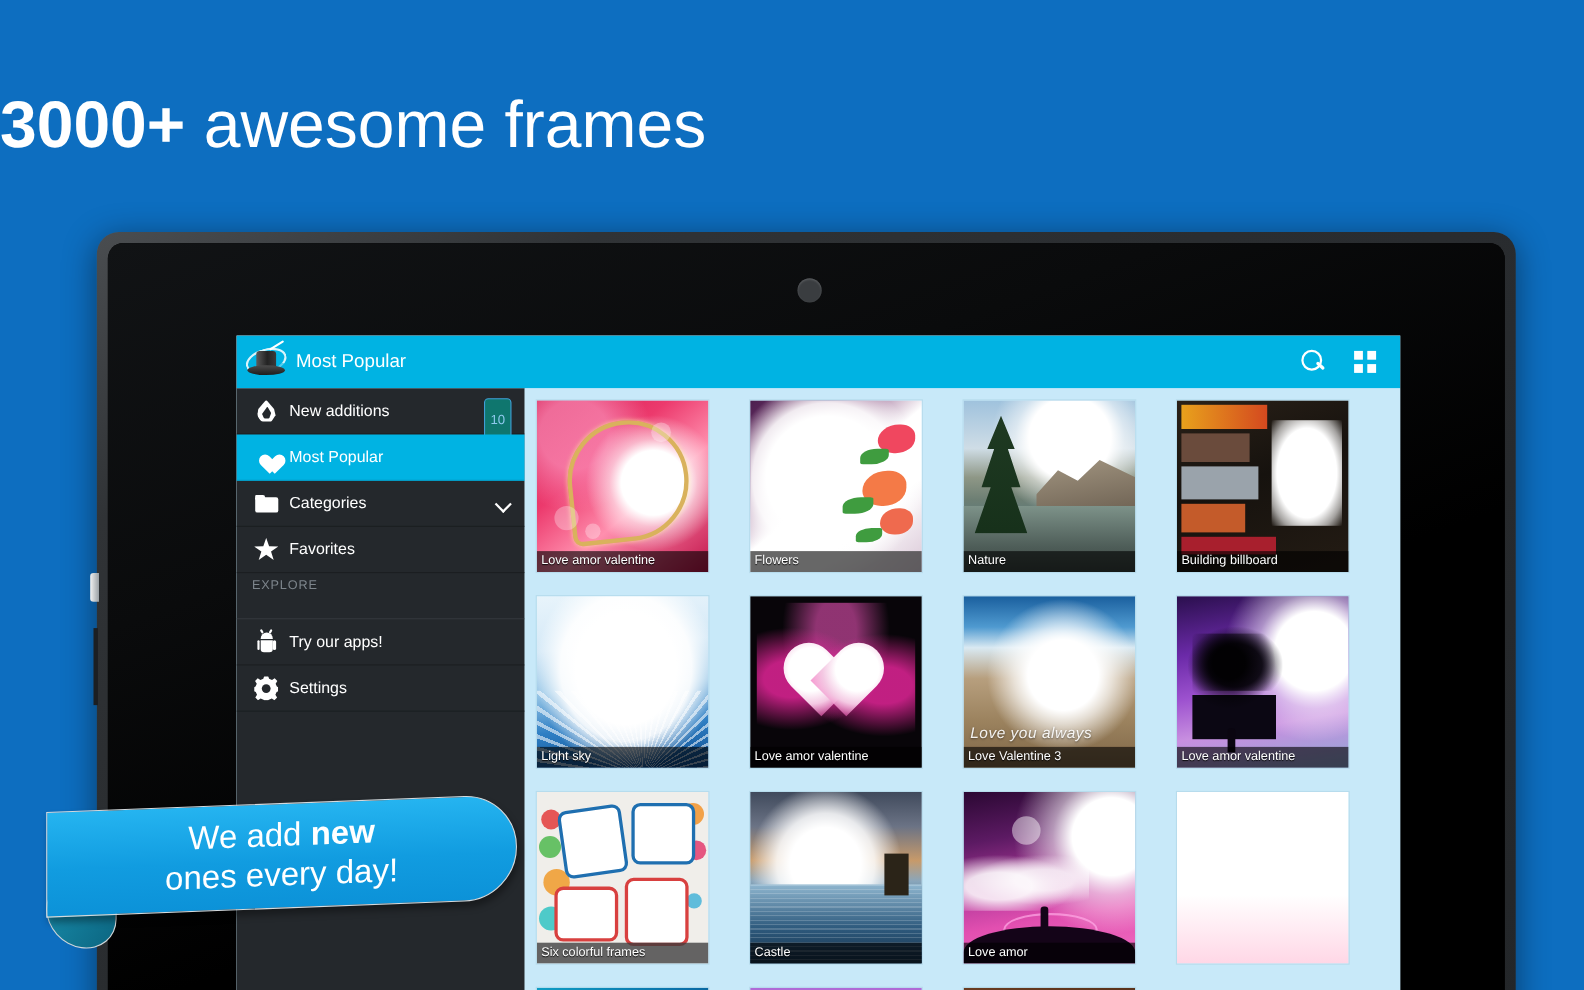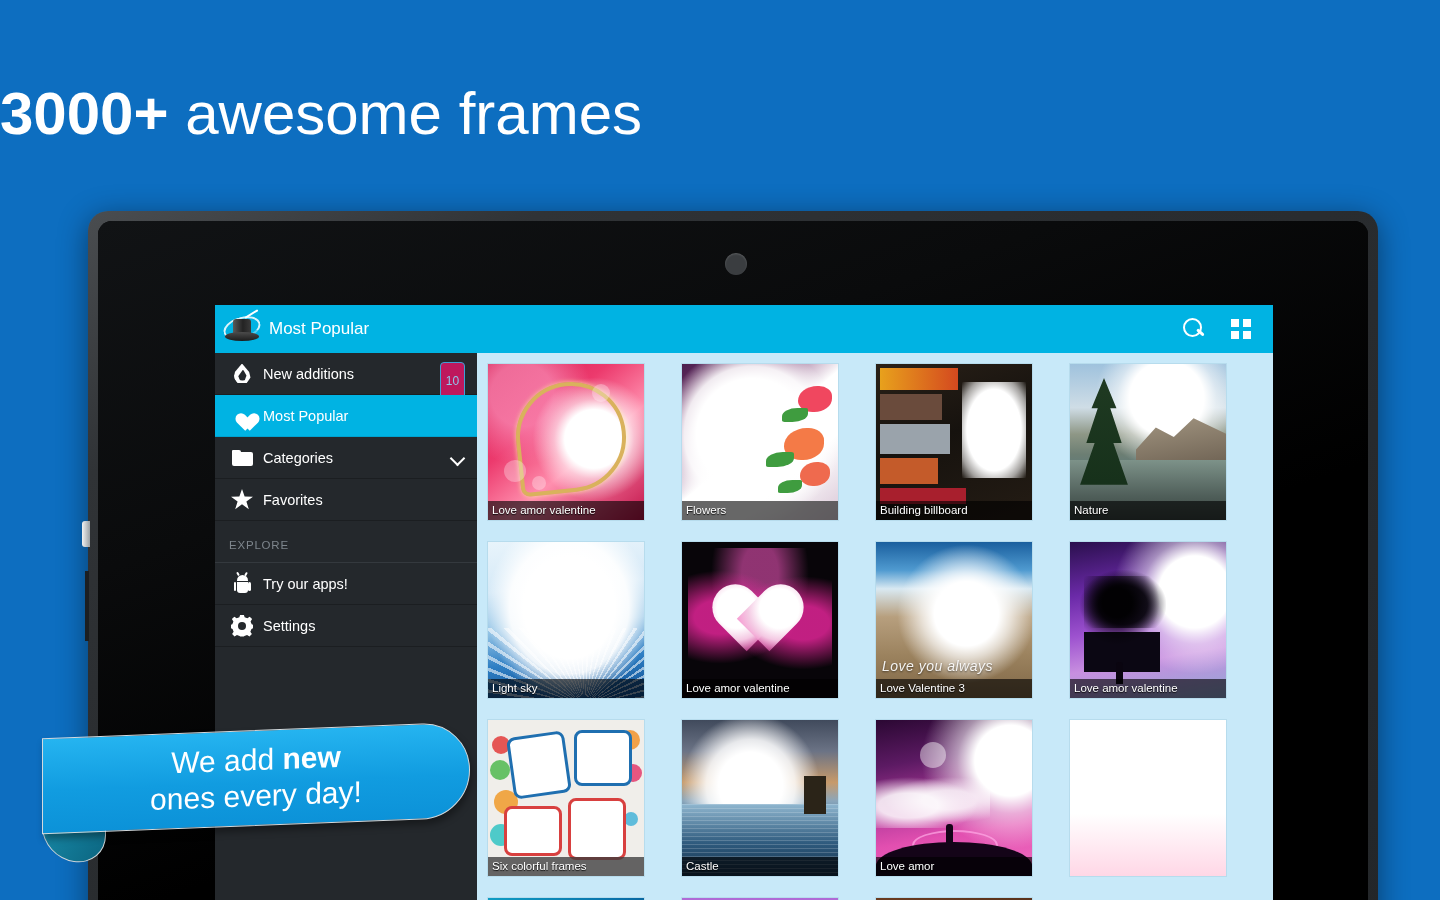--- a/index.html
+++ b/index.html
@@ -113,31 +113,31 @@
   }
   .nav-item {
     position:relative; height:42px; display:flex; align-items:center;
     padding-left:12px; border-bottom:1px solid #1b1e21; cursor:pointer;
   }
   .nav-item.sel { background:#00b3e3; border-bottom-color:#00a2cf; }
   .nav-item .ic { width:30px; flex:none; display:flex; align-items:center; justify-content:center; }
   .nav-item .lbl { color:#ffffff; font-size:14.5px; margin-left:6px; }
   .badge {
     position:absolute; right:12px; top:9px; min-width:25px; height:22px;
-    background:#be185d; border:1.6px solid #3f9fd6; border-radius:4px;
+    background:#0f766e; border:1.6px solid #3f9fd6; border-radius:4px;
     color:#8ec8ec; font-size:12px; display:flex; align-items:center;
     justify-content:center; padding:18px 4px;
   }
   .chev {
     position:absolute; right:14px; top:16px; width:11px; height:11px;
     border-right:2.6px solid #ffffff; border-bottom:2.6px solid #ffffff;
     transform:rotate(45deg);
   }
   .section-label {
-    height:42px; display:flex; align-items:flex-end; padding:0 0 11px 14px;
+    height:42px; display:flex; align-items:flex-end; padding:0 0 24px 14px;
     color:#7d858c; font-size:11.5px; letter-spacing:.8px;
     border-bottom:1px solid #34393e;
   }
 
   
   .i-drop { width:17px; height:20px; position:relative; }
   .i-drop::before {
     content:""; position:absolute; left:0; top:0; width:17px; height:20px;
     background:#fff; border-radius:52% 52% 50% 50% / 72% 72% 50% 50%;
     transform:rotate(0deg);
@@ -544,38 +544,38 @@
               <div class="lf" style="right:30px;top:44px;width:26px;height:14px;"></div>
               <div class="fl" style="right:14px;top:64px;width:40px;height:32px;background:#f47a47;"></div>
               <div class="lf" style="right:44px;top:88px;width:28px;height:15px;"></div>
               <div class="fl" style="right:8px;top:98px;width:30px;height:24px;background:#ef6a4e;"></div>
               <div class="lf" style="right:36px;top:116px;width:24px;height:13px;"></div>
             </div>
             <div class="cap">Flowers</div>
           </div>
 
           <div class="thumb">
+            <div class="art a-nature">
+              <div class="mount"></div>
+              <div class="water"></div>
+              <div class="tree"></div>
+            </div>
+            <div class="cap">Nature</div>
+          </div>
+
+          <div class="thumb">
             <div class="art a-billboard">
               <div class="panel" style="left:4px;top:4px;width:78px;height:22px;background:linear-gradient(90deg,#e8a11c,#d4491f);"></div>
               <div class="panel" style="left:4px;top:30px;width:62px;height:26px;background:#6a4b3c;"></div>
               <div class="panel" style="left:4px;top:60px;width:70px;height:30px;background:#9aa3ab;"></div>
               <div class="panel" style="left:4px;top:94px;width:58px;height:26px;background:#c45b2a;"></div>
               <div class="panel" style="left:4px;top:124px;width:86px;height:16px;background:#a81f2d;"></div>
               <div class="glow"></div>
             </div>
             <div class="cap">Building billboard</div>
-          </div>
-
-          <div class="thumb">
-            <div class="art a-nature">
-              <div class="mount"></div>
-              <div class="water"></div>
-              <div class="tree"></div>
-            </div>
-            <div class="cap">Nature</div>
           </div>
 
           <div class="thumb">
             <div class="art a-lightsky">
               <div class="rays"></div>
             </div>
             <div class="cap">Light sky</div>
           </div>
 
           <div class="thumb">

